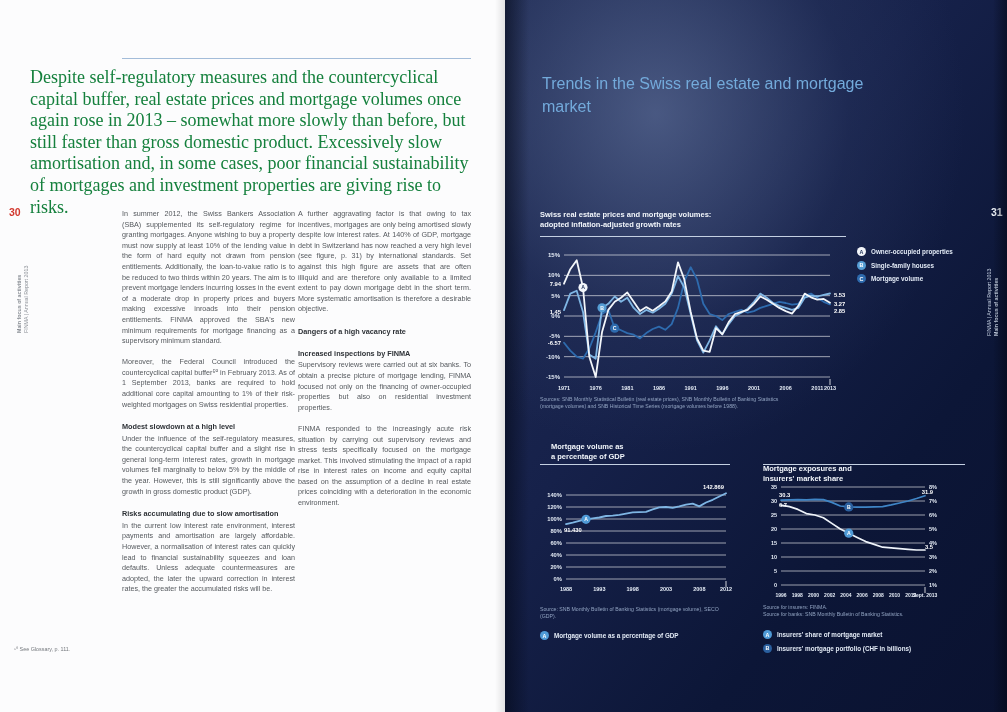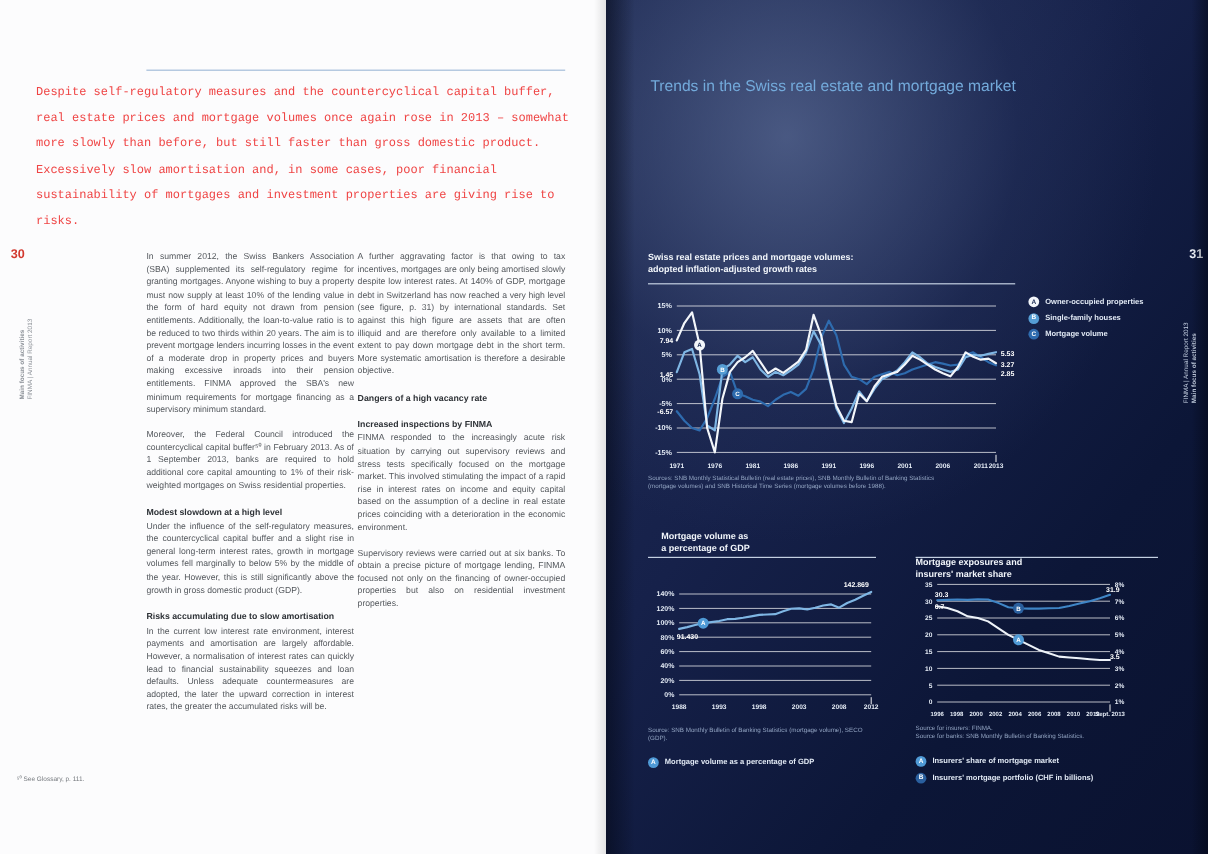--- a/index.html
+++ b/index.html
@@ -5,34 +5,34 @@
   html,body{margin:0;padding:0;background:#ffffff;}
   #spread{position:relative;width:1007px;height:712px;overflow:hidden;font-family:"Liberation Sans",sans-serif;}
   
   #page-left{position:absolute;left:0;top:0;width:505px;height:712px;background:#fcfcfd;}
   #page-left::after{content:"";position:absolute;right:0;top:0;bottom:0;width:10px;background:linear-gradient(to right,rgba(0,0,0,0),rgba(0,0,0,0.10));}
   .pagenum-l{position:absolute;left:9px;top:206px;font-size:10.5px;font-weight:bold;color:#d2382e;}
   .vside{position:absolute;transform:rotate(-90deg);transform-origin:0 0;white-space:nowrap;font-size:5.3px;line-height:6.6px;color:#8b9097;}
   .vside .vb{font-weight:bold;}
   .headline{position:absolute;left:122px;top:43px;width:349px;font-size:11px;font-weight:bold;color:#1f62a9;}
   .head-rule{position:absolute;left:122px;top:58px;width:349px;height:1px;background:#a3bcd9;}
-  .intro{position:absolute;left:30px;top:67px;width:446px;font-family:Liberation Mono, monospace;font-size:10px;line-height:21.6px;color:#ef4444;}
+  .intro{position:absolute;left:30px;top:67px;width:446px;font-family:Liberation Serif, serif;font-size:18px;line-height:21.6px;color:#15803d;}
   .col{position:absolute;top:209px;width:173px;font-size:7.2px;line-height:10.6px;color:#54585d;text-align:justify;}
   #col1{left:122px;} #col2{left:298px;}
   .col p{margin:0 0 10.5px 0;}
   .col h4{margin:12px 0 1.5px 0;font-size:7.3px;line-height:10px;color:#2e3237;}
   .footnote{position:absolute;left:14px;top:645px;font-size:5.4px;color:#74787d;}
   
   #page-right{position:absolute;left:505px;top:0;width:502px;height:712px;color:#fff;
     background:
       radial-gradient(ellipse 430px 470px at 30% 16%, rgba(104,122,164,0.60), rgba(48,62,104,0.30) 45%, rgba(10,17,40,0) 72%),
       linear-gradient(128deg,#202c55 0%,#16214a 40%,#0c1637 72%,#0a1230 100%);}
   #page-right::before{content:"";position:absolute;left:0;top:0;bottom:0;width:24px;background:linear-gradient(to right,rgba(3,7,20,0.55),rgba(3,7,20,0));z-index:6;pointer-events:none;}
   #page-right::after{content:"";position:absolute;right:0;top:0;bottom:0;width:14px;background:linear-gradient(to left,rgba(2,5,16,0.5),rgba(2,5,16,0));z-index:6;pointer-events:none;}
-  .big-title{position:absolute;left:37px;top:60px;width:330px;font-size:13px;line-height:23px;color:#73aadb;}
+  .big-title{position:absolute;left:37px;top:72px;width:330px;font-size:16px;line-height:23px;color:#73aadb;}
   .chart-title{position:absolute;font-size:7.5px;line-height:9.6px;font-weight:bold;color:#f2f6fb;}
   .chart-rule{position:absolute;height:1px;background:#c4d0e2;}
   .chart-svg{position:absolute;font-family:"Liberation Sans",sans-serif;}
   .source{position:absolute;font-size:5.2px;line-height:6.8px;color:#92a4c2;}
   .legend{position:absolute;}
   .lrow{display:flex;align-items:center;margin-bottom:4.5px;}
   .lcirc{display:inline-flex;width:9px;height:9px;border-radius:50%;font-size:5.4px;font-weight:bold;align-items:center;justify-content:center;margin-right:5px;flex:0 0 auto;}
   .llab{font-size:6.3px;font-weight:600;color:#e2eaf5;white-space:nowrap;}
   .pagenum-r{position:absolute;left:486px;top:206px;font-size:10.5px;font-weight:bold;color:#f2f6fb;}
   .vside-r{color:#c7d2e4;}
@@ -59,22 +59,22 @@
       <h4>Modest slowdown at a high level</h4>
       <p>Under the influence of the self-regulatory measures, the countercyclical capital buffer and a slight rise in general long-term interest rates, growth in mortgage volumes fell marginally to below 5% by the middle of the year. However, this is still significantly above the growth in gross domestic product (GDP).</p>
       <h4>Risks accumulating due to slow amortisation</h4>
       <p>In the current low interest rate environment, interest payments and amortisation are largely affordable. However, a normalisation of interest rates can quickly lead to financial sustainability squeezes and loan defaults. Unless adequate countermeasures are adopted, the later the upward correction in interest rates, the greater the accumulated risks will be.</p>
     </div>
 
     <div class="col" id="col2">
       <p>A further aggravating factor is that owing to tax incentives, mortgages are only being amortised slowly despite low interest rates. At 140% of GDP, mortgage debt in Switzerland has now reached a very high level (see figure, p. 31) by international standards. Set against this high figure are assets that are often illiquid and are therefore only available to a limited extent to pay down mortgage debt in the short term. More systematic amortisation is therefore a desirable objective.</p>
       <h4>Dangers of a high vacancy rate</h4>
       <h4>Increased inspections by FINMA</h4>
+      <p>Supervisory reviews were carried out at six banks. To obtain a precise picture of mortgage lending, FINMA focused not only on the financing of owner-occupied properties but also on residential investment properties.</p>
       <p>FINMA responded to the increasingly acute risk situation by carrying out supervisory reviews and stress tests specifically focused on the mortgage market. This involved stimulating the impact of a rapid rise in interest rates on income and equity capital based on the assumption of a decline in real estate prices coinciding with a deterioration in the economic environment.</p>
-      <p>Supervisory reviews were carried out at six banks. To obtain a precise picture of mortgage lending, FINMA focused not only on the financing of owner-occupied properties but also on residential investment properties.</p>
     </div>
 
     <div class="footnote">⁵⁰ See Glossary, p. 111.</div>
   </div>
 
   <div id="page-right">
     <div class="big-title">Trends in the Swiss real estate and mortgage market</div>
 
     <div class="chart-title" style="left:35px;top:210px;">
       <div>Swiss real estate prices and mortgage volumes:</div>

